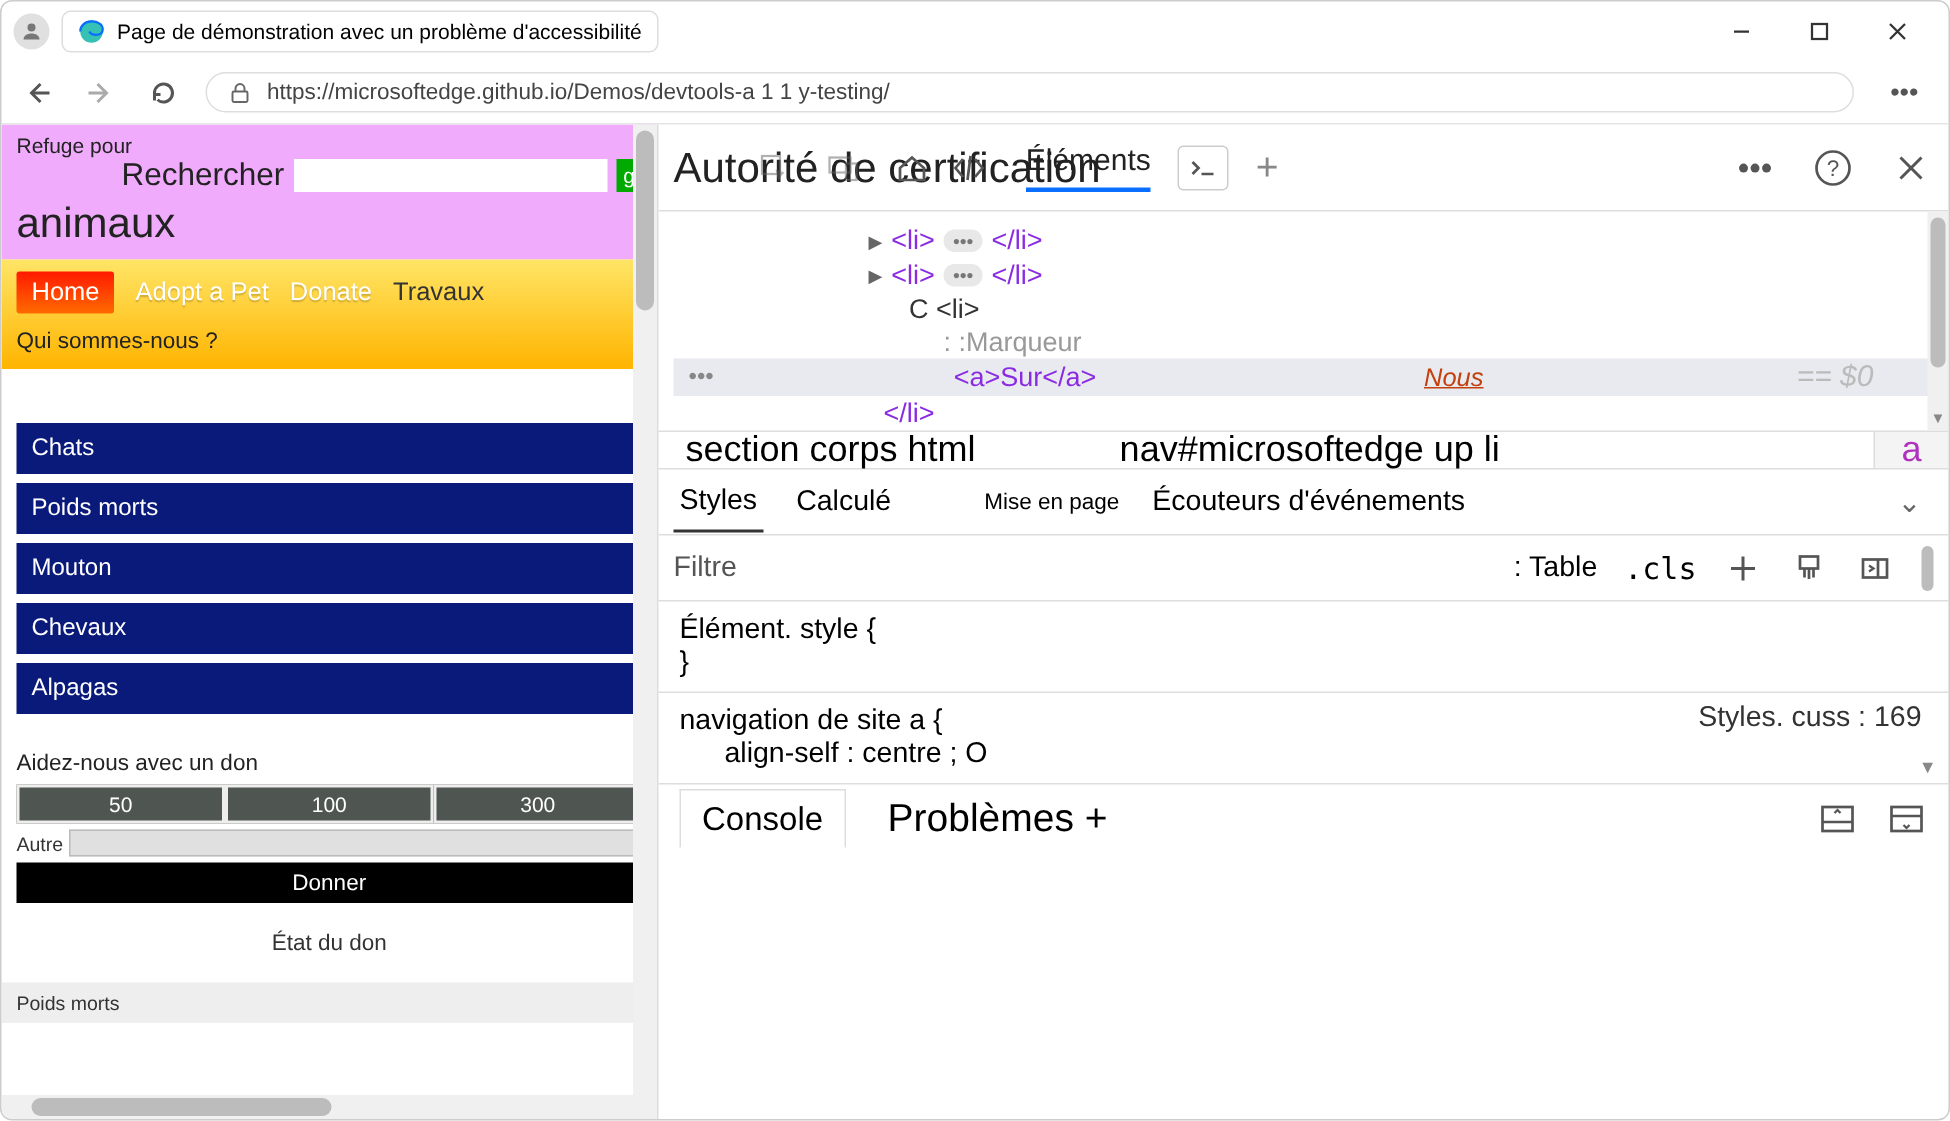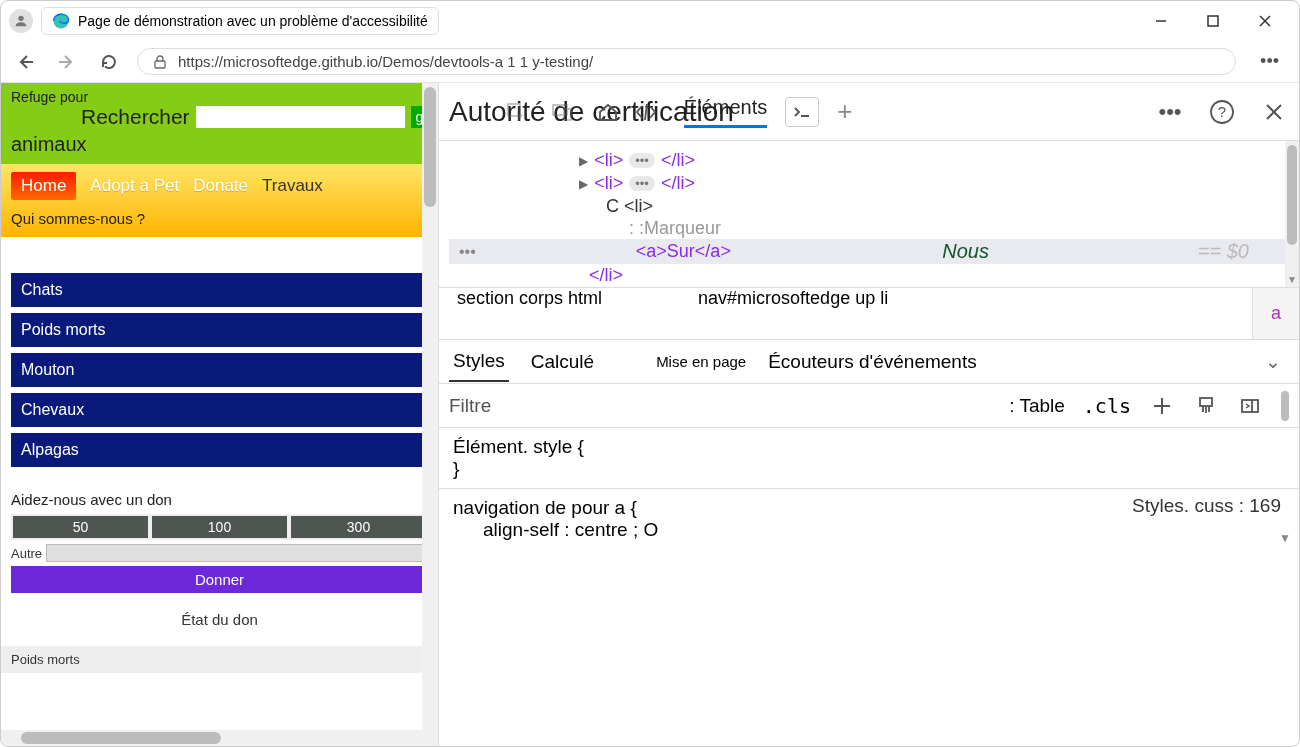--- a/index.html
+++ b/index.html
@@ -19,43 +19,43 @@
 .navbtn { width:28px; height:28px; display:flex; align-items:center; justify-content:center; color:#555; }
 .urlbox { flex:1; display:flex; align-items:flex-end; gap:10px; border:1px solid #ddd; border-radius: 20px; padding: 4px 14px; font-size: 15px; color:#444; }
 .menu-dots { padding: 0 10px; font-size:18px; color:#555; }
 
 
 .main { display:flex; height: calc(747px - 82px - 2px); }
 .page { width: 438px; overflow:hidden; position:relative; border-right:1px solid #ddd; }
 .devtools { flex:1; display:flex; flex-direction:column; position:relative; }
 
 
-.page-header { background: #84cc16; padding: 6px 10px 4px; }
+.page-header { background: #f0abfc; padding: 6px 10px 4px; }
 .refuge { font-size: 14px; color:#222; }
 .searchbox-row { display:flex; align-items:center; gap:6px; }
 .searchbox { background:#fff; width: 220px; height:22px; font-size:14px; padding:1px 6px; }
 .searchbox-label { font-size:21px; color:#222; }
 .gbtn { background:#0a0; color:#fff; width:18px; height:22px; font-size:14px; display:flex; align-items:center; justify-content:center; }
-.animals { font-size:20px; color:#222; padding: 4px 0; }
+.animals { font-size:28px; color:#222; padding: 4px 0; }
 .navbar { background: linear-gradient(#ffe566, #ffb400); padding: 8px 10px 10px; }
 .navrow { display:flex; align-items:center; gap:14px; }
 .homebtn { background: linear-gradient(#ff1a00,#ff6a00); color:#fff; padding:4px 10px; border-radius:2px; font-size:17px; }
 .navlink { color:#fff; font-size:17px; text-shadow:0 1px 1px rgba(0,0,0,.2); }
 .navlink.dark { color:#333; text-shadow:none; }
 .about { font-size:15px; color:#222; margin-top:10px; }
 .cat-section { padding: 36px 10px 10px; }
 .cat { background:#0a1a7a; color:#fff; padding:8px 10px; margin-bottom:6px; font-size:16px; }
 .don-section { padding: 8px 10px; }
 .don-title { font-size:15px; color:#222; margin-bottom:6px; }
 .don-row { display:flex; }
 .don-btn { flex:1; background:#4f5550; color:#fff; text-align:center; font-size:14px; padding:3px; border:2px solid #eee; }
 .don-other-row{ display:flex; align-items:center; gap:4px; margin-top:4px;}
 .don-other-label{font-size:13px;color:#333;}
 .don-other-input{flex:1;height:18px;background:#e0e0e0;border:1px solid #bbb;}
-.don-submit{ background:#6d28d9; color:#fff; text-align:center; padding:5px; font-size:15px; margin-top:4px; }
+.don-submit{ background:#000000; color:#fff; text-align:center; padding:5px; font-size:15px; margin-top:4px; }
 .don-status{ text-align:center; font-size:15px; color:#333; margin-top:18px; }
 .poids-label{ font-size:13px; color:#333; padding:6px 10px; background:#eee; margin-top:10px;}
 .hscroll{ position:absolute; bottom:0; left:0; right:0; height:16px; background:#f0f0f0; }
 .hscroll-thumb{ position:absolute; left:20px; top:2px; height:12px; width:200px; background:#bcbcbc; border-radius:6px;}
 .vscroll{ position:absolute; top:0; right:0; width:16px; bottom:16px; background:#f0f0f0;}
 .vscroll-thumb{ position:absolute; top:4px; left:2px; width:12px; height:120px; background:#bcbcbc; border-radius:6px;}
 
 
 .dt-top { height:58px; display:flex; align-items:center; border-bottom: 1px solid #ddd; padding: 0 10px; gap:18px; position:relative; }
 .dt-title { font-size:28px; color:#222; flex-shrink:0; }
@@ -67,27 +67,27 @@
 .dt-righticon { width:30px; height:30px; display:flex; align-items:center; justify-content:center; color:#555; font-size:22px;}
 
 .dom-tree { padding: 8px 10px 0 10px; font-family: Consolas, monospace; font-size:18px; color:#333; position:relative; }
 .dom-line { display:flex; align-items:center; gap:6px; padding:1px 0; padding-left: 130px;}
 .tag-purple { color:#8a2be2; }
 .tri { color:#666; font-size:12px; }
 .ellips { background:#e8e8e8; border-radius:10px; padding:0 6px; font-size:13px; color:#777; }
 .marker { color:#999; padding-left: 180px; }
 .sel-row { background:#e8eaf0; display:flex; align-items:center; padding:2px 0 2px 10px; position:relative;}
 .sel-row .three{ color:#888; font-size:16px; margin-right:160px;}
-.nous { position:absolute; right:300px; color:#14532d; font-style:italic; font-size:20px;}
+.nous { position:absolute; right:300px; color:#c2410c; font-style:italic; font-size:17px;text-decoration:underline;}
 .eq0 { position:absolute; right:40px; color:#bbb; font-style:italic; font-size:20px;}
 .dom-scroll { position:absolute; right:0; top:0; bottom:0; width:14px; background:#f0f0f0;}
 .dom-scroll-thumb{ position:absolute; top:4px; left:2px; width:10px; height:100px; background:#bcbcbc; border-radius:5px;}
 .dom-scroll-arrow{ position:absolute; bottom:2px; left:2px; color:#888; font-size:10px;}
 
-.breadcrumb { display:flex; border-top:1px solid #ddd; border-bottom:1px solid #ddd; height:53px; font-size:18px; }
+.breadcrumb { display:flex; align-items:center; border-top:1px solid #ddd; border-bottom:1px solid #ddd; height:26px; font-size:24px; }
 .bc-item { padding:0 18px; }
 .bc-last { background:#f4f4f4; color:#b030c0; border-left:1px solid #ddd; height:100%; display:flex; align-items:center;}
 
 .styles-tabs { display:flex; align-items:center; border-bottom:1px solid #ddd; height:44px; padding:0 10px; gap:22px; font-size:19px; position:relative;}
 .styles-tab-active { border-bottom:2px solid #333; padding:8px 4px; }
 .chev{ position:absolute; right:18px; color:#666;}
 
 .filter-row { display:flex; align-items:center; border-bottom:1px solid #ddd; height:44px; padding:0 10px; gap:18px; font-size:19px;}
 .filter-input { flex:1; font-size:19px; color:#555; }
 .cls { font-family:Consolas,monospace; font-size:20px; }
@@ -345,21 +345,41 @@
           </svg>
         </div>
       <div class="thick-bar"></div>
     </div>
 
     <div class="styles-body">
       <div>Élément. style {</div>
       <div>}</div>
     </div>
     <div class="styles-body" style="border-bottom:none;">
-      <div>navigation de pour a {</div>
+      <div>navigation de site a {</div>
       <div style="padding-left:30px;">align-self : centre ; O</div>
       <span class="right">Styles. cuss : 169</span>
       <span class="styles-arrow">▼</span>
     </div>
 
+    <div class="drawer">
+      <span style="border:1px solid #ddd; border-bottom:none; padding:6px 14px;">Console</span>
+      <span style="font-size:26px;">Problèmes +</span>
+      <div class="drawer-right">
+        <div class="drawer-icon">
+            <svg width="24" height="20" viewBox="0 0 24 20">
+              <rect x="2" y="2" width="20" height="16" fill="none" stroke="#555" stroke-width="1.8"></rect>
+              <line x1="2" y1="12" x2="22" y2="12" stroke="#555" stroke-width="1.8"></line>
+              <path d="M10 6l2-2 2 2" fill="none" stroke="#555" stroke-width="1.5"></path>
+            </svg>
+          </div>
+        <div class="drawer-icon">
+            <svg width="24" height="20" viewBox="0 0 24 20">
+              <rect x="2" y="2" width="20" height="16" fill="none" stroke="#555" stroke-width="1.8"></rect>
+              <line x1="2" y1="8" x2="22" y2="8" stroke="#555" stroke-width="1.8"></line>
+              <path d="M10 14l2 2 2-2" fill="none" stroke="#555" stroke-width="1.5"></path>
+            </svg>
+          </div>
+      </div>
+    </div>
 
   </div>
 </div>
 
 </body></html>

